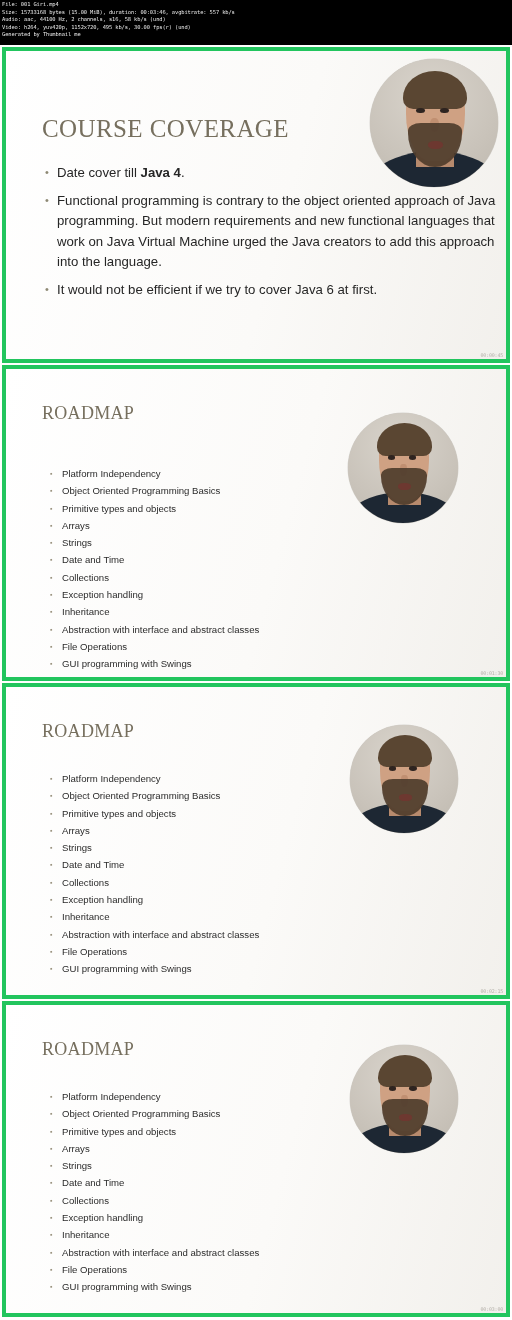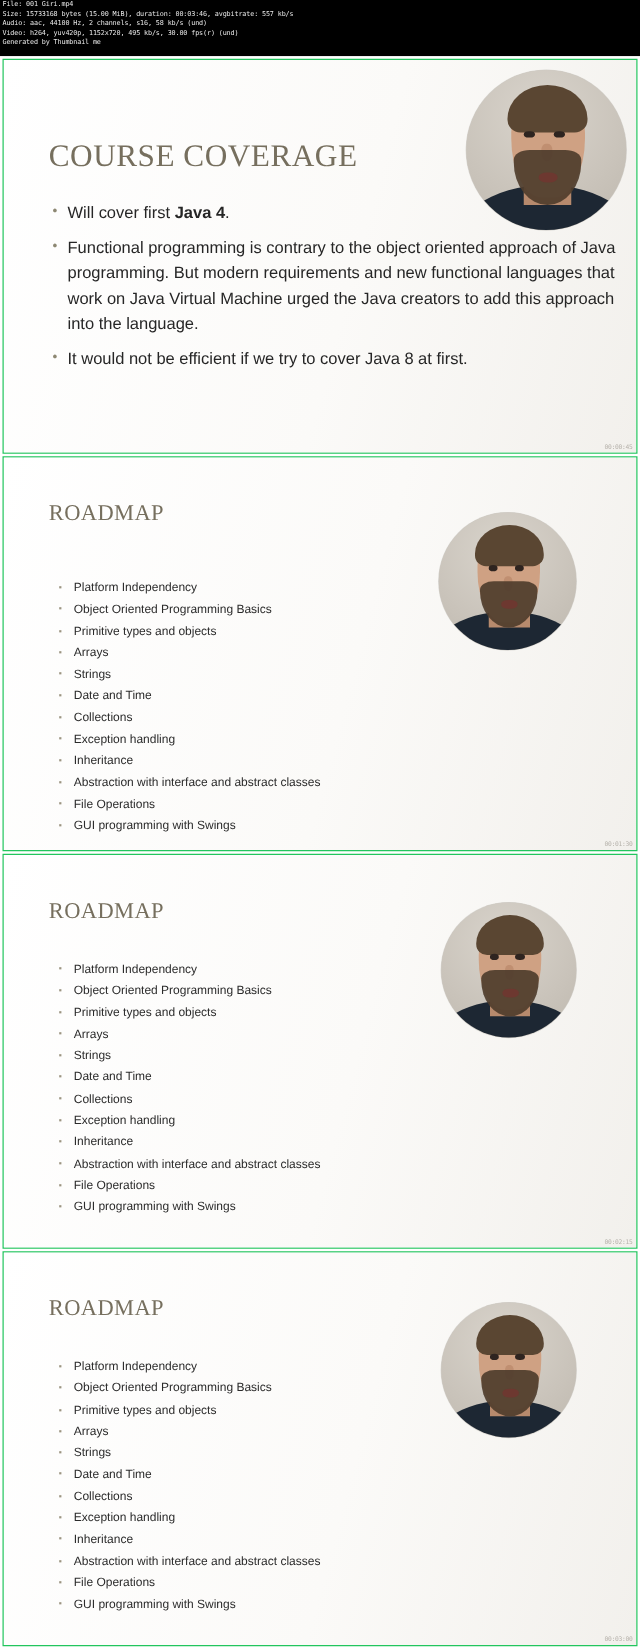--- a/index.html
+++ b/index.html
@@ -43,21 +43,21 @@
     height: 1275px;
     background: #ffffff;
     padding: 2px 2px 0 2px;
   }
   .thumb {
     position: relative;
     width: 508px;
     height: 316px;
     margin-bottom: 2px;
     background: #fdfdfc;
-    border: 1px solid #22c55e;
+    border: 4px solid #22c55e;
     overflow: hidden;
   }
 
   .slide {
     position: absolute;
     inset: 0;
     background: linear-gradient(105deg,#ffffff 0%,#fbfaf8 55%,#f2f0ec 100%);
   }
 
   .slide-title {
@@ -227,23 +227,23 @@
     <span class="mline">Audio: aac, 44100 Hz, 2 channels, s16, 58 kb/s (und)</span>
     <span class="mline">Video: h264, yuv420p, 1152x720, 495 kb/s, 30.00 fps(r) (und)</span>
     <span class="mline">Generated by Thumbnail me</span>
   </div>
 
   <div id="thumb-grid">
       <div class="thumb">
         <div class="slide">
           <div class="slide-title cov">COURSE COVERAGE</div>
           <div class="cov-body">
-            <div class="bl"><span>Will cover first </span><b>Java 4</b><span>.</span></div>
+            <div class="bl"><span>Date cover till </span><b>Java 4</b><span>.</span></div>
             <div class="bl"><span>Functional programming is contrary to the object oriented approach of Java programming. But modern requirements and new functional languages that work on Java Virtual Machine urged the Java creators to add this approach into the language.</span></div>
-            <div class="bl"><span>It would not be efficient if we try to cover Java 8 at first.</span></div>
+            <div class="bl"><span>It would not be efficient if we try to cover Java 6 at first.</span></div>
           </div>
           <div class="cam c1">
             <div class="bg"></div>
             <div class="shoulder"></div>
             <div class="neck"></div>
             <div class="head"></div>
             <div class="hair"></div>
             <div class="eye l"></div>
             <div class="eye r"></div>
             <div class="nose"></div>

